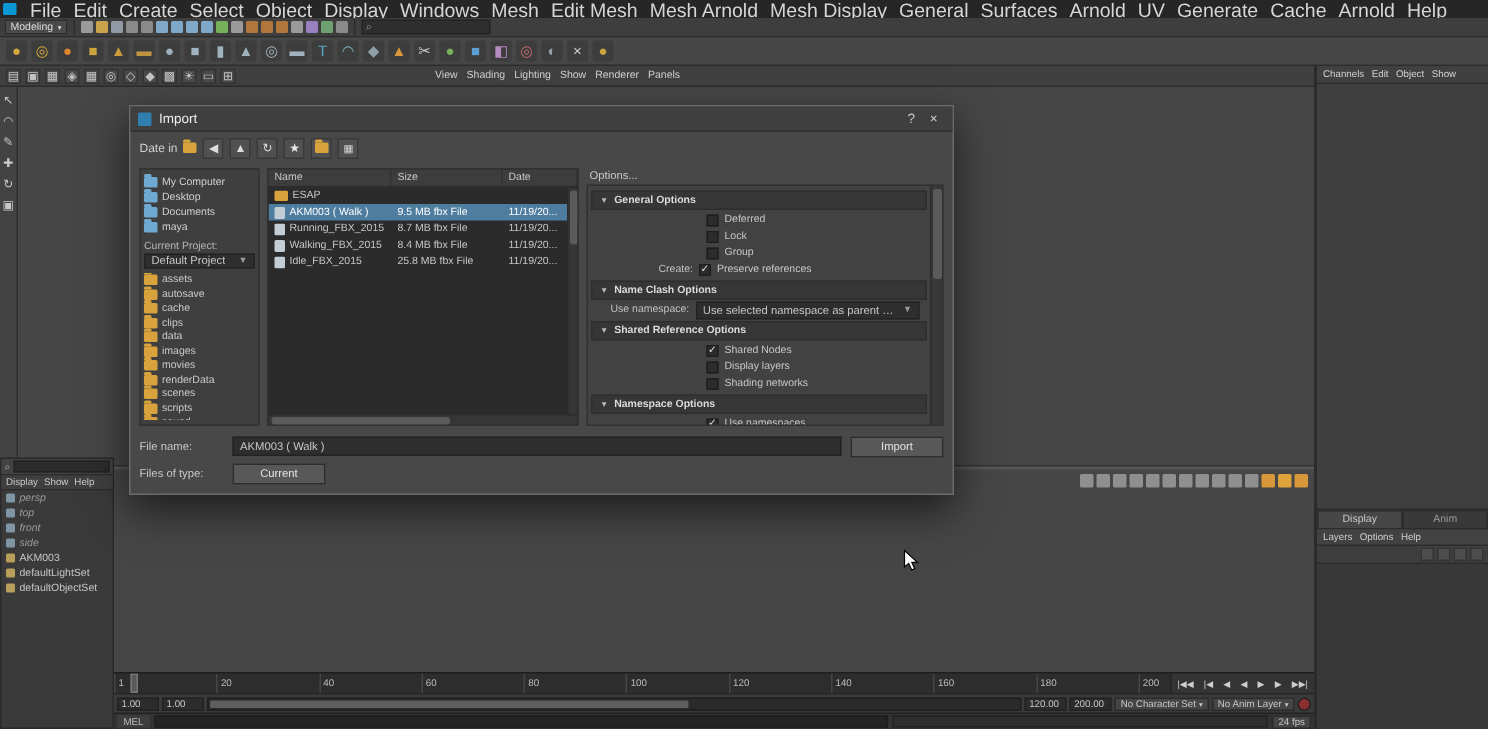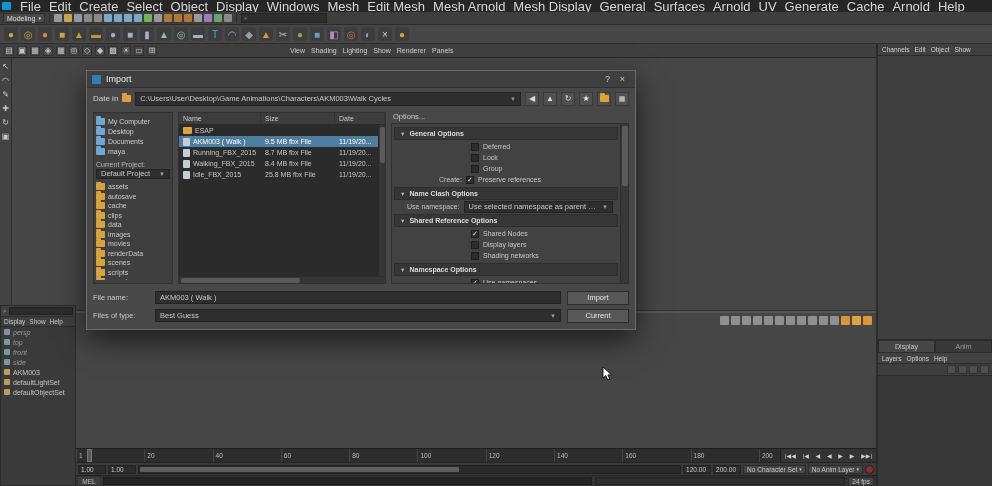--- a/index.html
+++ b/index.html
@@ -426,24 +426,20 @@
       <div class="dicon"></div>
       <span class="ttl">Import</span>
       <div class="spacer"></div>
       <div class="tbtn">?</div>
       <div class="tbtn">×</div>
     </div>
 
     <div class="lookin">
       <span class="llabel">Date in</span>
       <div class="fold"></div>
-      <div class="combo pathcombo">
-        <span style="overflow:hidden;text-overflow:ellipsis">C:\Users\User\Desktop\Game Animations\Characters\AKM003\Walk Cycles</span>
-        <span class="car">▼</span>
-      </div>
       <div class="navbtn">◀</div>
       <div class="navbtn">▲</div>
       <div class="navbtn">↻</div>
       <div class="navbtn" style="color:#e8e8e8">★</div>
       <div class="navbtn">
           <div class="fold"></div>
         </div>
       <div class="navbtn">
           <span style="font-size:7px">▦</span>
         </div>
@@ -664,24 +660,20 @@
     <div class="dlg-foot">
       <div class="foot-row">
         <span class="flabel">File name:</span>
         <div class="combo finput">
           <span>AKM003 ( Walk )</span>
         </div>
         <div class="fbtn">Import</div>
       </div>
       <div class="foot-row">
         <span class="flabel">Files of type:</span>
-        <div class="combo finput">
-          <span>Best Guess</span>
-          <span class="car">▼</span>
-        </div>
         <div class="fbtn">Current</div>
       </div>
     </div>
   </div>
 
   <svg class="cursor" width="11" height="16" viewBox="0 0 11 16">
     <path d="M1 1 L1 12 L3.8 9.6 L5.8 14 L7.8 13.1 L5.9 8.9 L9.6 8.9 Z" fill="#fff" stroke="#000" stroke-width="0.8"></path>
   </svg>
 
 </div>

